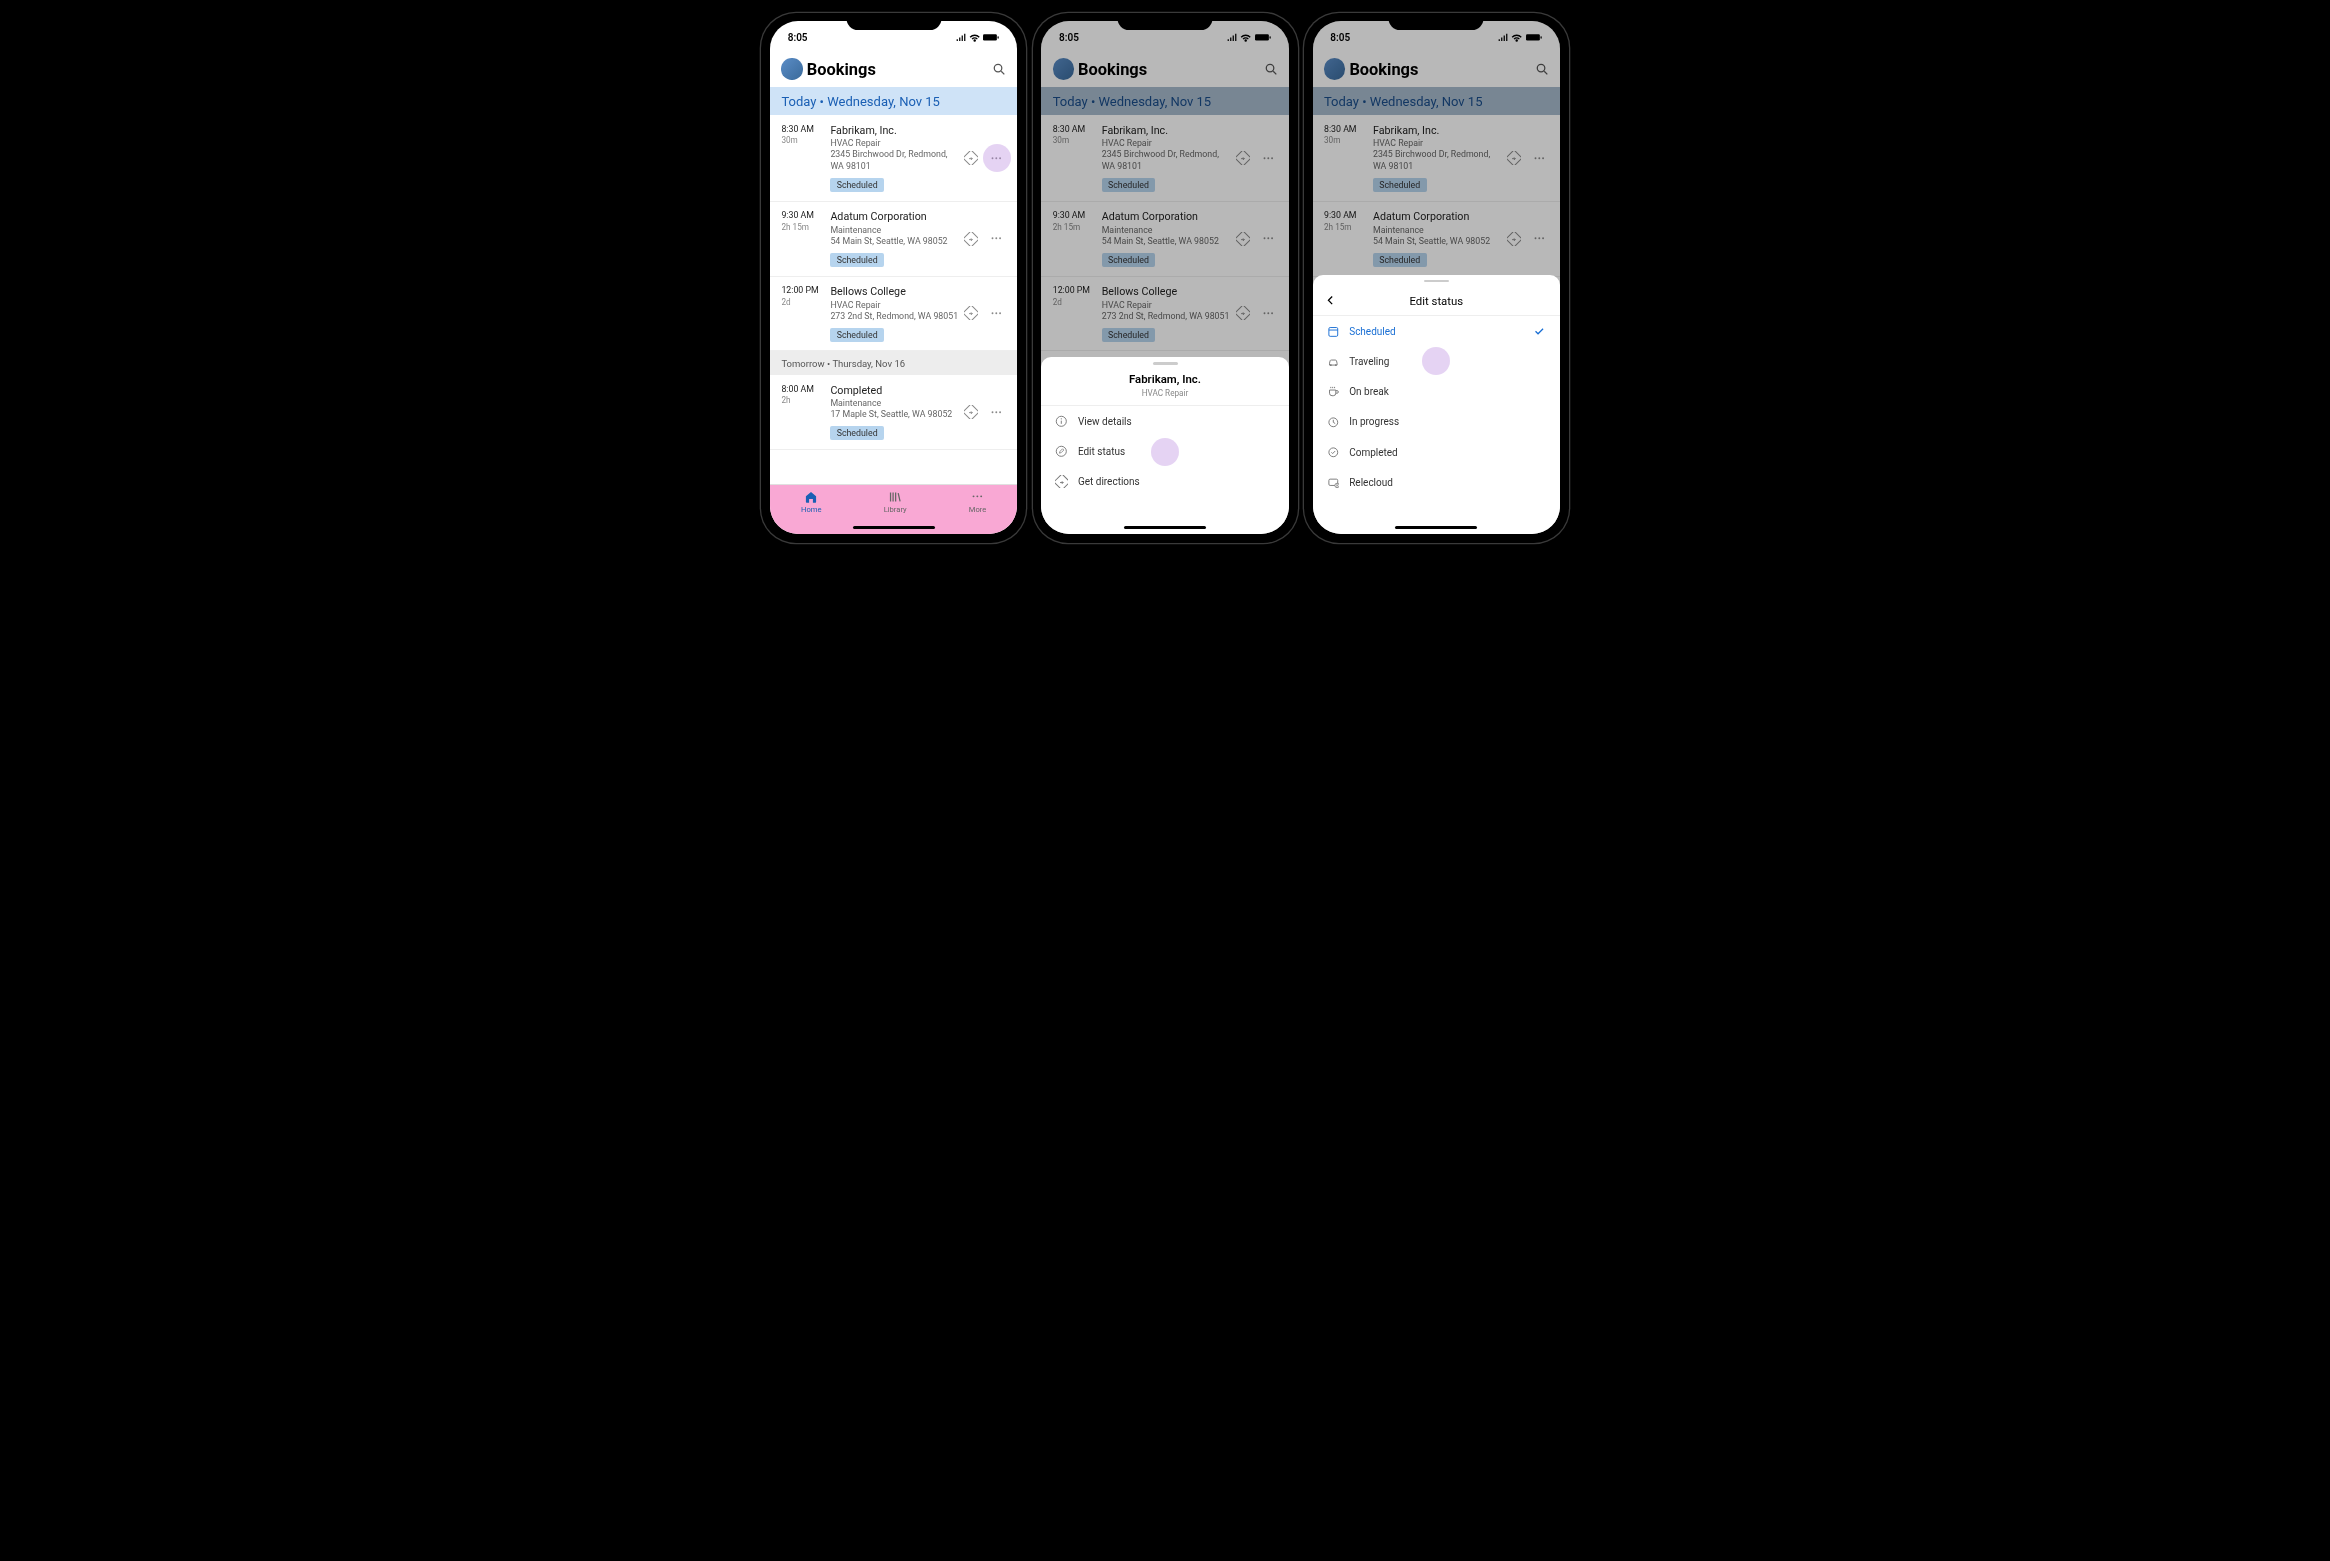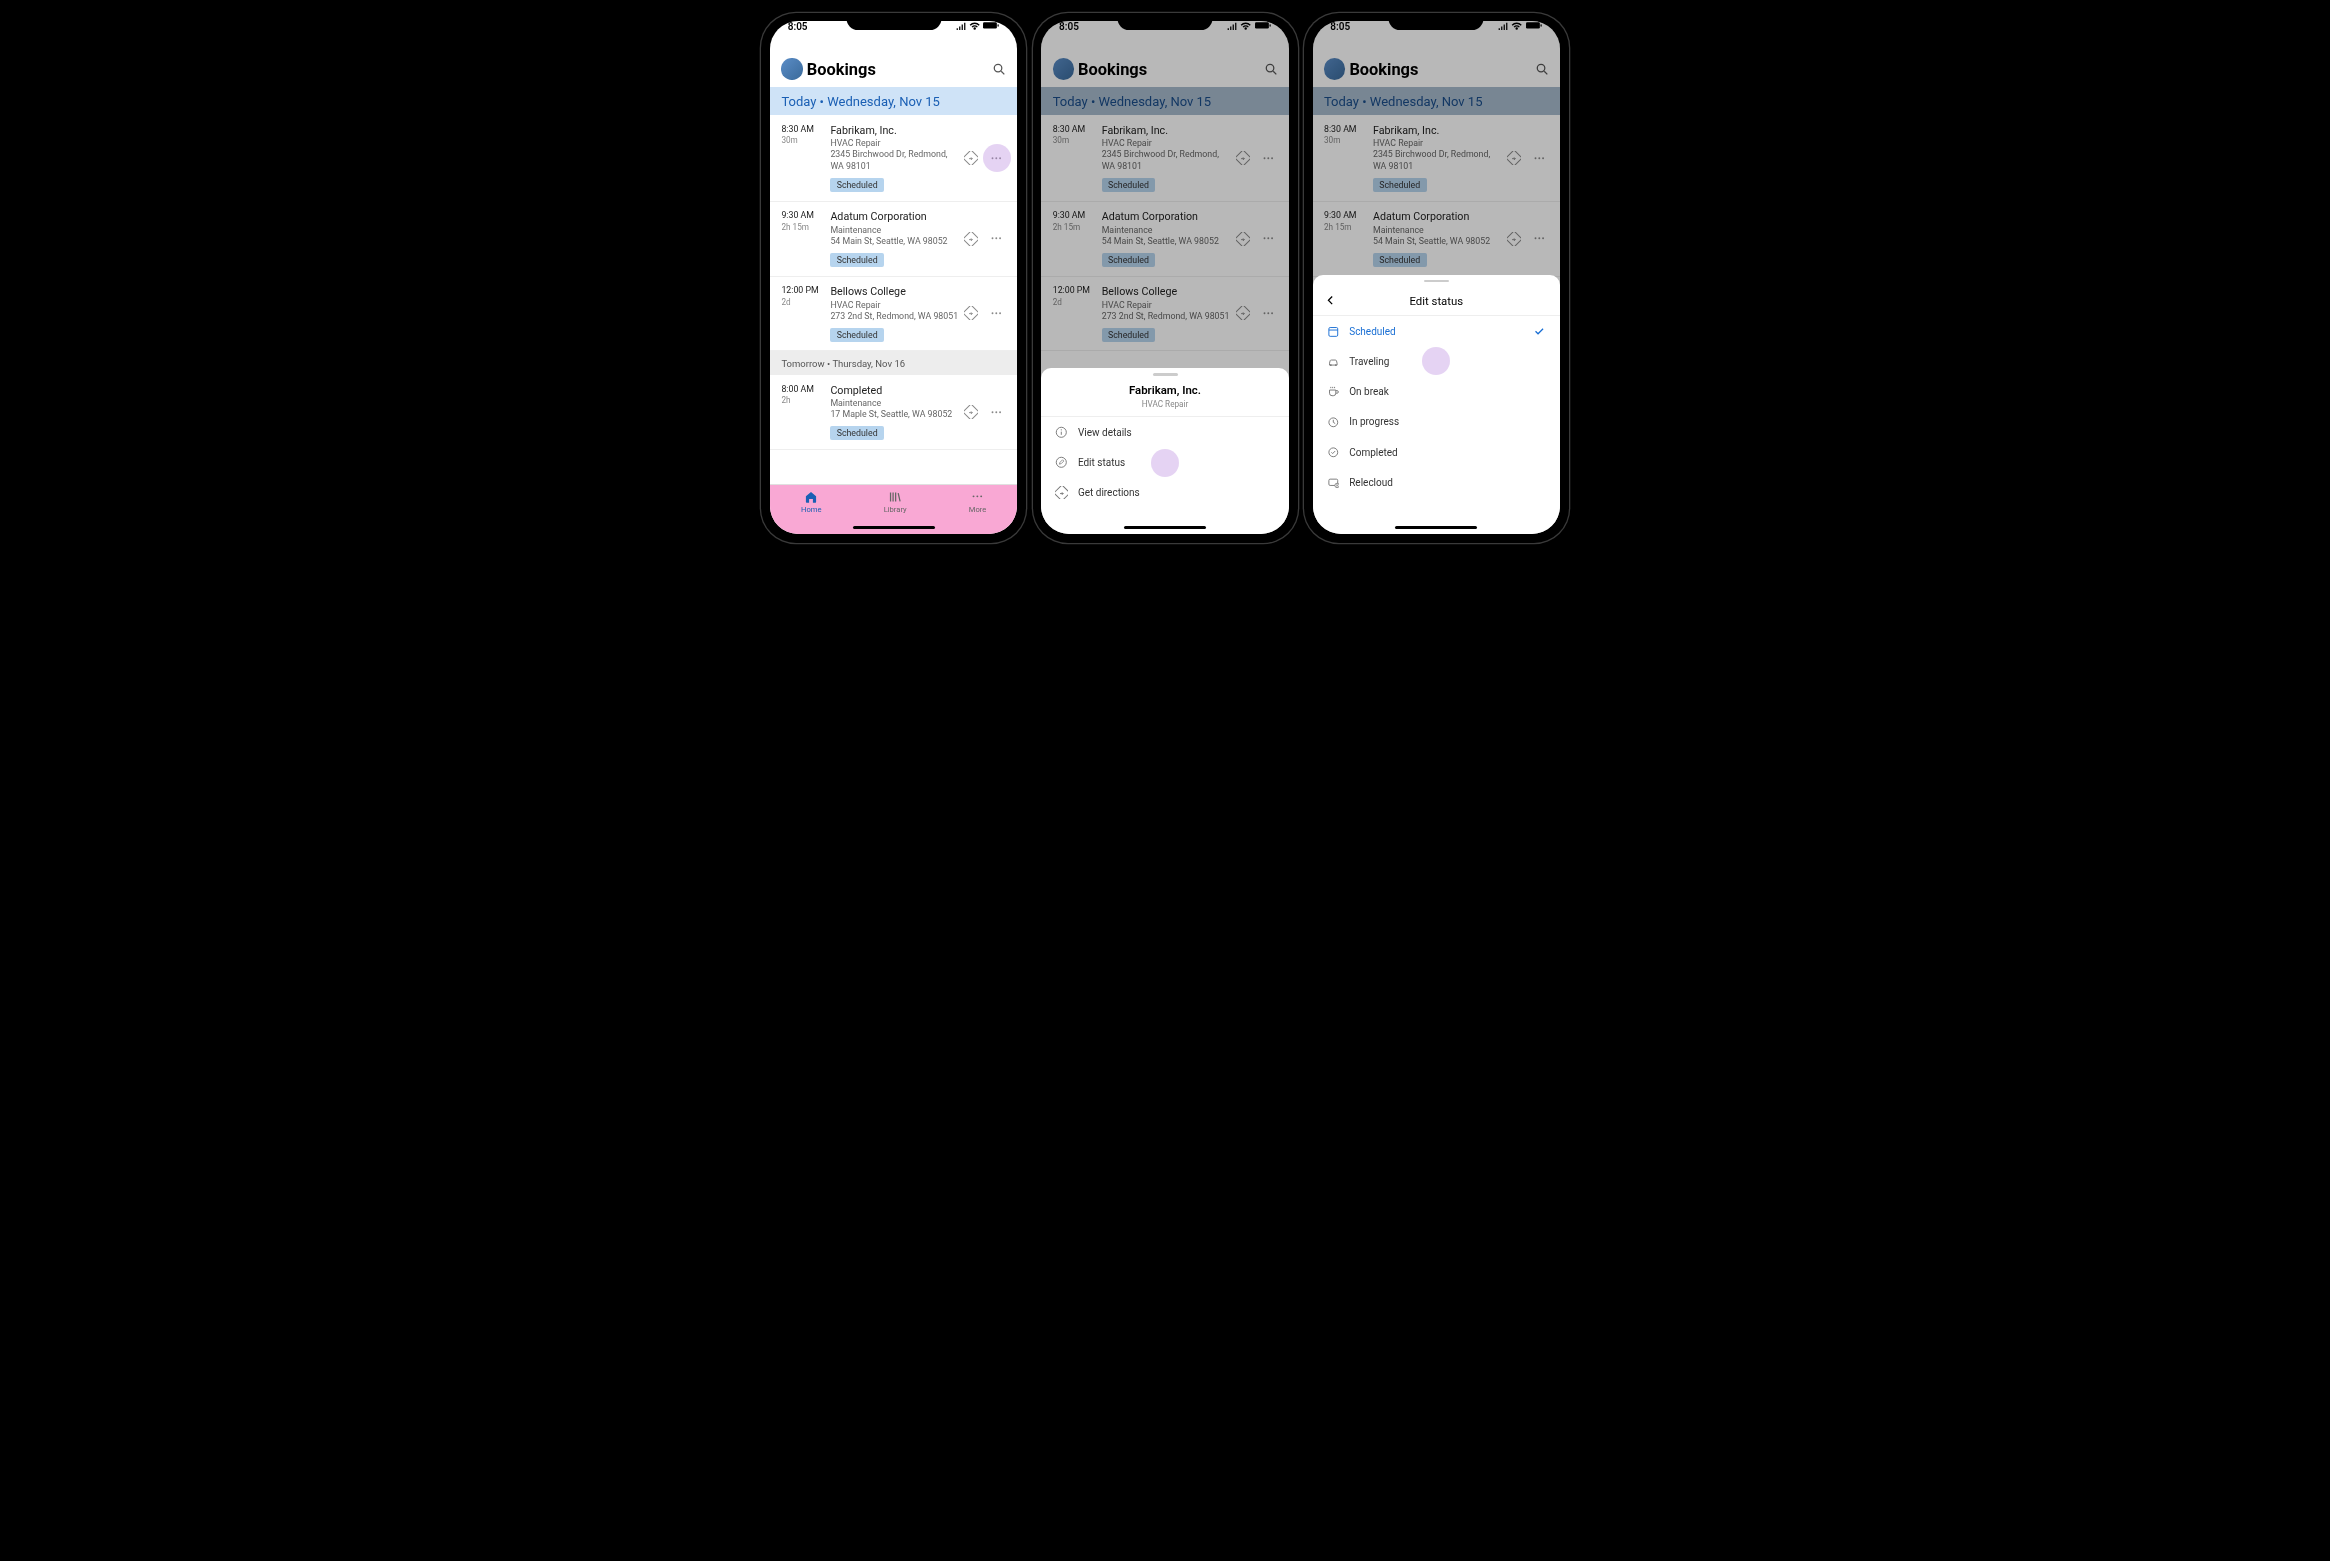--- a/index.html
+++ b/index.html
@@ -37,21 +37,21 @@
     height: 17.7px;
     background: #000;
     border-bottom-left-radius: 11.4px;
     border-bottom-right-radius: 11.4px;
     z-index: 100;
   }
   .status-bar {
     height: 32px;
     display: flex;
     justify-content: space-between;
-    align-items: flex-start;
+    align-items: center;
     padding: 0 17.7px;
     font-size: 10px;
     font-weight: 600;
   }
   .status-right { display: flex; align-items: center; gap: 3.2px; }
   .header {
     display: flex;
     align-items: center;
     padding: 5px 11.4px 7.6px;
     gap: 4px;
@@ -171,21 +171,21 @@
   }
   .sheet {
     position: absolute;
     bottom: 0;
     left: 0;
     right: 0;
     background: #fff;
     border-top-left-radius: 10px;
     border-top-right-radius: 10px;
     z-index: 60;
-    padding-bottom: 26px;
+    padding-bottom: 37px;
   }
   .grabber {
     width: 25px;
     height: 2.5px;
     background: #ccc;
     border-radius: 1.9px;
     margin: 5px auto;
   }
   .sheet-header {
     text-align: center;

